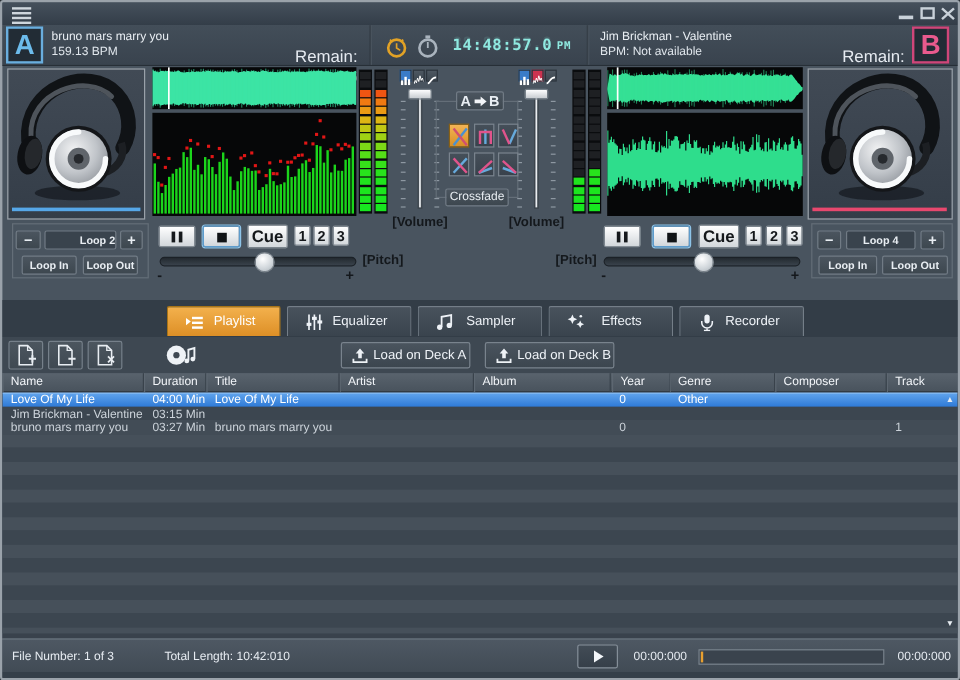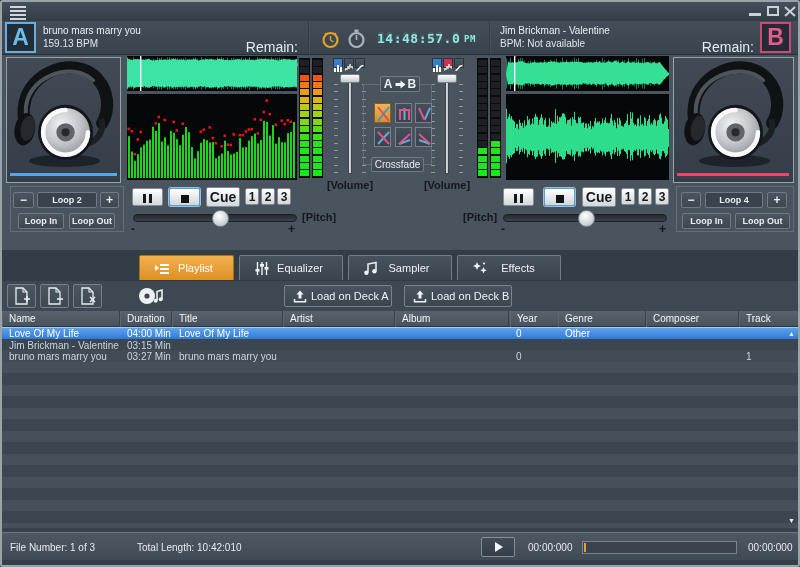--- a/index.html
+++ b/index.html
@@ -495,21 +495,21 @@
       <circle cx="57" cy="73" r="24" fill="url(#cupA)"></circle>
       <path d="M57 51 A22 22 0 1 0 79 73" fill="none" stroke="#f8fafb" stroke-width="4.5" stroke-linecap="round"></path>
       <circle cx="57" cy="73" r="9" fill="#60656b"></circle>
       <circle cx="57" cy="73" r="4" fill="#26292d"></circle>
     </svg>
     <div class="abs" style="left:3px;top:115px;width:112px;height:3px;background:#e8486e;"></div>
   </div>
 
   <div class="abs grpbox" style="left:10px;top:186px;width:114px;height:46px;">
     <div class="abs btn-dark loopbtn" style="left:2px;top:5px;width:21px;height:16px;font-size:12px;">−</div>
-    <div class="abs btn-dark loopbtn" style="left:26px;top:5px;width:60px;height:16px;background:#39434d;">Loop 2</div>
+    <div class="abs btn-dark loopbtn" style="left:26px;top:5px;width:60px;height:16px;background:#39434d;text-align:right;">Loop 2</div>
     <div class="abs btn-dark loopbtn" style="left:89px;top:5px;width:19px;height:16px;font-size:12px;">+</div>
     <div class="abs btn-dark loopbtn" style="left:7px;top:26px;width:46px;height:16px;">Loop In</div>
     <div class="abs btn-dark loopbtn" style="left:58px;top:26px;width:46px;height:16px;">Loop Out</div>
   </div>
 
   <div class="abs btn-light" style="left:132px;top:188px;width:31px;height:18px;">
     <span style="display:inline-block;width:3px;height:9px;background:#16191c;margin:4px 1.5px 0;"></span><span style="display:inline-block;width:3px;height:9px;background:#16191c;margin:4px 1.5px 0;"></span>
   </div>
   <div class="abs btn-light" style="left:169px;top:188px;width:31px;height:18px;border-color:#5e9ccc;box-shadow:0 0 0 1px #8ec4e8;">
     <span style="display:inline-block;width:8px;height:8px;background:#101316;margin-top:4px;"></span>
@@ -577,20 +577,28 @@
           </svg></span>
         <span class="tlabel">Sampler</span>
       </div>
       <div class="tab" style="left: 455px; width: 104px;">
         <span class="ticon"><svg width="16" height="15">
             <path d="M5 1 l1.2 2.8 L9 5 l-2.8 1.2 L5 9 l-1.2-2.8 L1 5 l2.8-1.2 z" fill="#eef2f7"></path>
             <path d="M11.5 6 l1 2.2 2.2 1 -2.2 1 -1 2.2 -1-2.2 -2.2-1 2.2-1 z" fill="#eef2f7"></path>
             <circle cx="12" cy="2.5" r="1.1" fill="#eef2f7"></circle>
           </svg></span>
         <span class="tlabel">Effects</span>
+      </div>
+      <div class="tab" style="left: 564px; width: 104px;">
+        <span class="ticon"><svg width="16" height="15">
+            <rect x="6" y="1" width="4.4" height="7.5" rx="2.2" fill="#eef2f7"></rect>
+            <path d="M3.8 6.5 v1.5 a4.4 4.4 0 0 0 8.8 0 V6.5" fill="none" stroke="#eef2f7" stroke-width="1.3"></path>
+            <path d="M8.2 12.8 v1.6 M5.6 14.4 h5.2" stroke="#eef2f7" stroke-width="1.3"></path>
+          </svg></span>
+        <span class="tlabel">Recorder</span>
       </div>
     </div>
 
   <div id="toolbar" class="abs">
     <div class="toolbtn" style="left:5px;">
       <svg width="27" height="22">
           <path d="M8 3 h7 l4 4 v12 h-11 z" fill="none" stroke="#e8edf2" stroke-width="1.3"></path>
           <path d="M15 3 v4 h4" fill="none" stroke="#e8edf2" stroke-width="1.1"></path>
           <path d="M16 14 h6 M19 11 v6" stroke="#e8edf2" stroke-width="1.6"></path>
         </svg>

